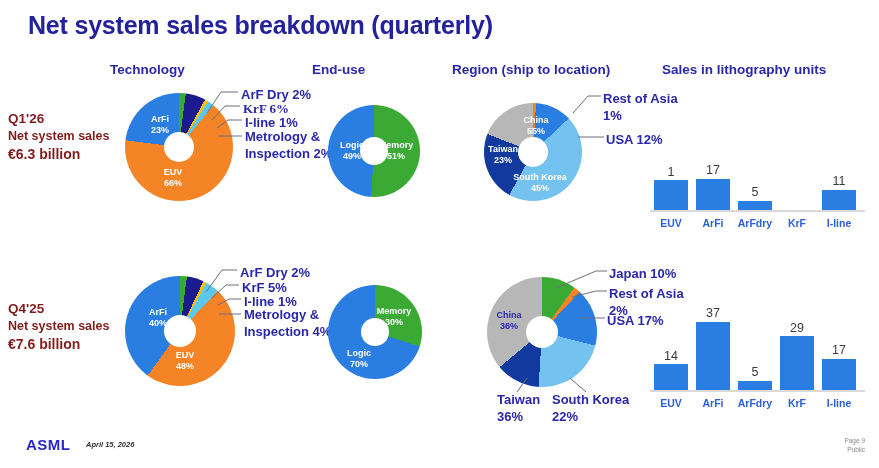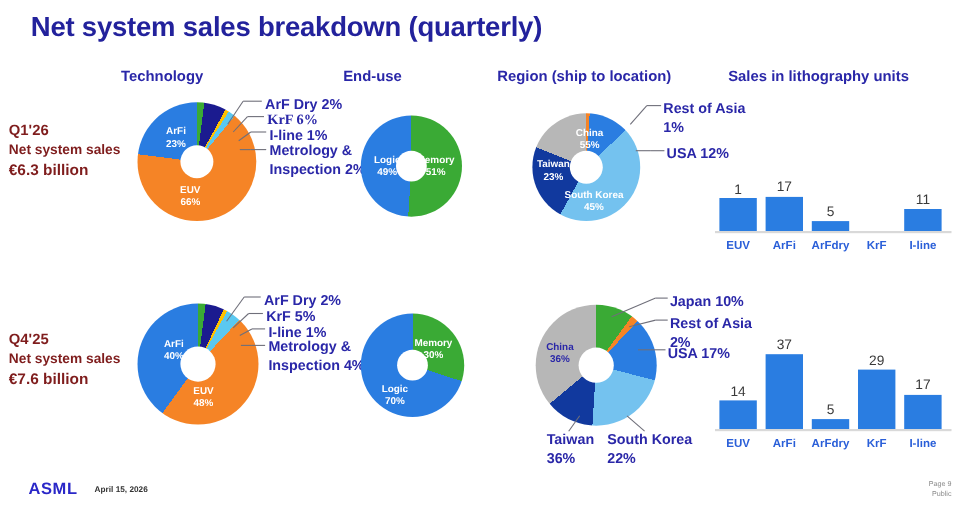--- a/index.html
+++ b/index.html
@@ -135,20 +135,21 @@
     font-weight: bold;
     color: #2a27c8;
     letter-spacing: 0.5px;
   }
   .footer-date {
     position: absolute;
     left: 86px; top: 440px;
     font-size: 7.5px;
     color: #333333;
     font-weight: bold;
+    font-style: italic;
   }
   .footer-right {
     position: absolute;
     right: 14px; top: 437px;
     text-align: right;
     font-size: 6.5px;
     color: #8a8a8a;
     line-height: 1.35;
   }
 </style>

